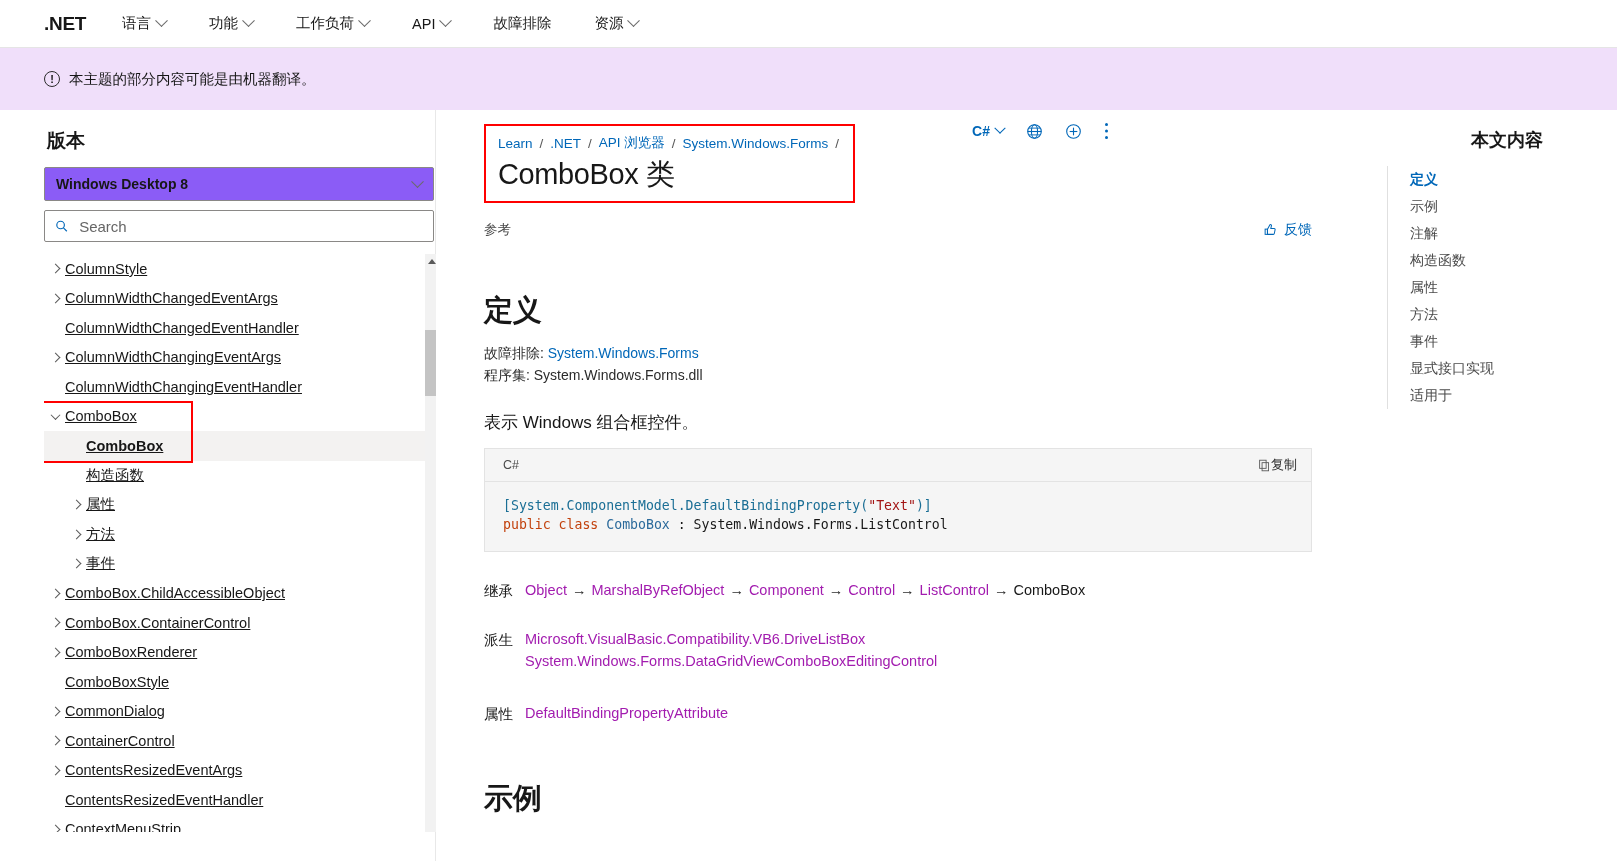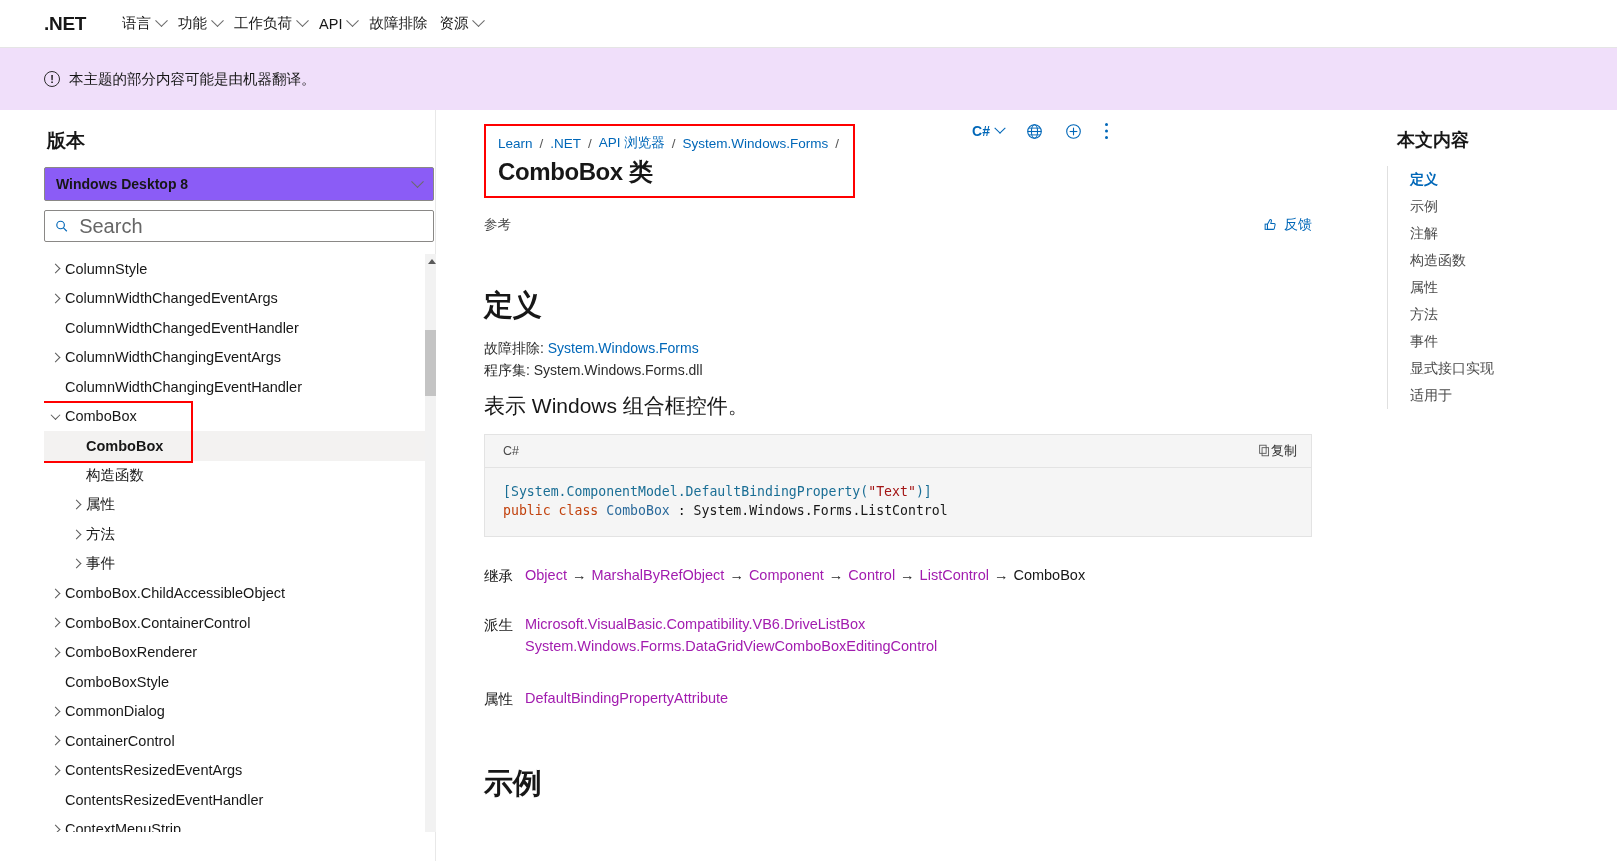--- a/index.html
+++ b/index.html
@@ -22,21 +22,21 @@
     border-bottom: 1px solid #e5e5e5;
     background: #fff;
   }
   .brand {
     font-size: 19px;
     font-weight: 700;
     color: #171717;
     letter-spacing: -0.3px;
     margin-right: 36px;
   }
-  .navlinks { display:flex; align-items:center; gap: 12px; }
+  .navlinks { display:flex; align-items:center; gap: 43px; }
   .navitem {
     display:flex; align-items:center; gap:6px;
     font-size: 14.5px; color: #171717; cursor:pointer;
   }
   .chev {
     display:inline-block; width:9px; height:9px;
     border-right:1.4px solid #6b6b6b; border-bottom:1.4px solid #6b6b6b;
     transform: rotate(45deg) translate(-2px,-2px);
   }
 
@@ -81,21 +81,21 @@
   }
   .search-box {
     width: 390px; height: 32px;
     border: 1px solid #8a8886; border-radius: 2px;
     display:flex; align-items:center; gap: 9px;
     padding: 0 10px;
     background:#fff;
     margin-bottom: 12px;
   }
   .search-box input {
-    border:0; outline:0; font-size:20px; width:100%;
+    border:0; outline:0; font-size:15px; width:100%;
     font-family: inherit; color:#171717; background:transparent;
   }
   .search-box input::placeholder { color:#666; }
 
   .tree {
     width: 392px;
     height: 578px;
     overflow: hidden;
     position: relative;
   }
@@ -151,21 +151,21 @@
     position: relative;
   }
   .breadcrumb {
     display:flex; align-items:center; gap:7px;
     font-size: 13.5px; color: #0067b8;
     margin-bottom: 2px;
   }
   .breadcrumb .sep { color: #575757; }
   .breadcrumb a { color:#0067b8; text-decoration:none; cursor:pointer; }
   h1.page-title {
-    font-size: 24px; font-weight: 700; margin: 6px 0 0 0; letter-spacing:-0.4px;
+    font-size: 29px; font-weight: 400; margin: 6px 0 0 0; letter-spacing:-0.4px;
     color:#171717; line-height: 1.15;
   }
 
   .headtools {
     position:absolute; top: 12px; right: 268px;
     display:flex; align-items:center; gap: 22px;
     color:#0067b8;
   }
   .lang-pill { display:flex; align-items:center; gap:6px; font-size:14px; font-weight:700; cursor:pointer; }
   .lang-pill .chev2 {
@@ -180,21 +180,21 @@
     width: 828px;
     margin-top: 18px;
     font-size: 13.5px; color:#4a4a4a;
   }
   .feedback { color:#0067b8; display:flex; align-items:center; gap:6px; cursor:pointer; font-size:14px;}
 
   h2.sec { font-size: 29px; font-weight: 700; margin: 52px 0 14px 0; letter-spacing:-0.3px; }
   .metaline { font-size: 14px; color:#2b2b2b; margin: 0 0 4px 0; }
   .metaline .lbl { color:#2b2b2b; }
   .metaline a { color:#0067b8; text-decoration:none; }
-  .desc { font-size: 21px; color:#171717; margin: 12px 0 14px 0; }
+  .desc { font-size: 17px; color:#171717; margin: 26px 0 14px 0; }
 
   .codeblock { width: 828px; border: 1px solid #e3e3e3; background: #f5f5f5; }
   .codehead {
     height: 33px; display:flex; align-items:center; justify-content:space-between;
     padding: 0 14px 0 18px; border-bottom:1px solid #e3e3e3;
     font-size: 12.5px; color:#4a4a4a;
   }
   .copybtn { display:flex; align-items:center; color:#2b2b2b; cursor:pointer; font-size:13px; }
   .codebody {
     padding: 14px 18px 16px 18px;
@@ -211,21 +211,21 @@
   .rel .rlabel { flex:0 0 auto; color:#171717; }
   .rel .rbody a { color:#a21caf; text-decoration:none; }
   .rel .rbody .arrowc { color:#2b2b2b; margin: 0 5px; }
   .rel .rbody div { margin-bottom: 6px; }
 
   
   .toc {
     width: 240px; flex: 0 0 240px;
     padding: 18px 0 0 10px;
   }
-  .toc h3 { font-size: 18px; font-weight:700; margin:0 0 14px 10px; }
+  .toc h3 { font-size: 18px; font-weight:700; margin:0 0 14px 10px;text-align:center; }
   .toc ul { list-style:none; margin:0; padding:0 0 0 10px; border-left: 1px solid #e0e0e0; }
   .toc li {
     font-size: 14px; color:#4a4a4a; padding: 4.5px 0 4.5px 12px; cursor:pointer;
   }
   .toc li.active { color:#0067b8; font-weight:700; }
 </style>
 </head>
 <body>
 
 <div class="topnav">
@@ -274,21 +274,21 @@
 
     <div class="search-box">
       <svg width="14" height="14" viewBox="0 0 16 16">
         <circle cx="6.8" cy="6.8" r="4.6" fill="none" stroke="#0067b8" stroke-width="1.4"></circle>
         <line x1="10.3" y1="10.3" x2="14.4" y2="14.4" stroke="#0067b8" stroke-width="1.4"></line>
       </svg>
       <input type="text" placeholder="Search" style="">
     </div>
 
     <div class="tree">
-      <div class="tree-inner" id="tree-inner" style="position: relative;">
+      <div class="tree-inner" id="tree-inner" style="position: relative; text-decoration: underline;">
           <div class="tnode l1">
             <span class="arrow">
               <i></i>
             </span>
             <span>ColumnStyle</span>
           </div>
           <div class="tnode l1">
             <span class="arrow">
               <i></i>
             </span>

